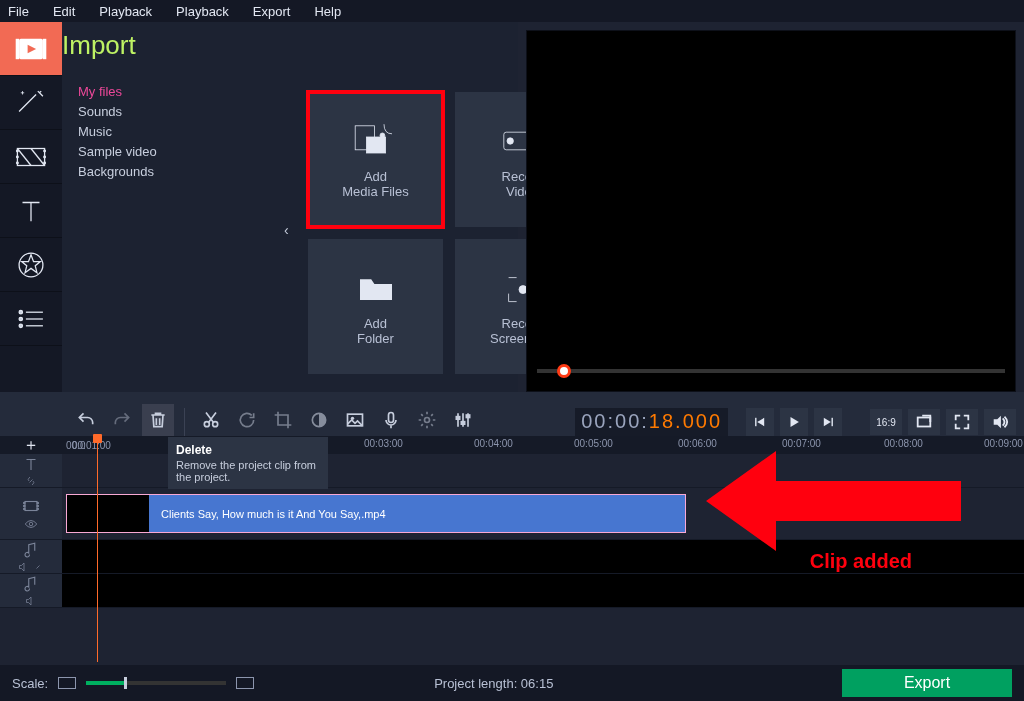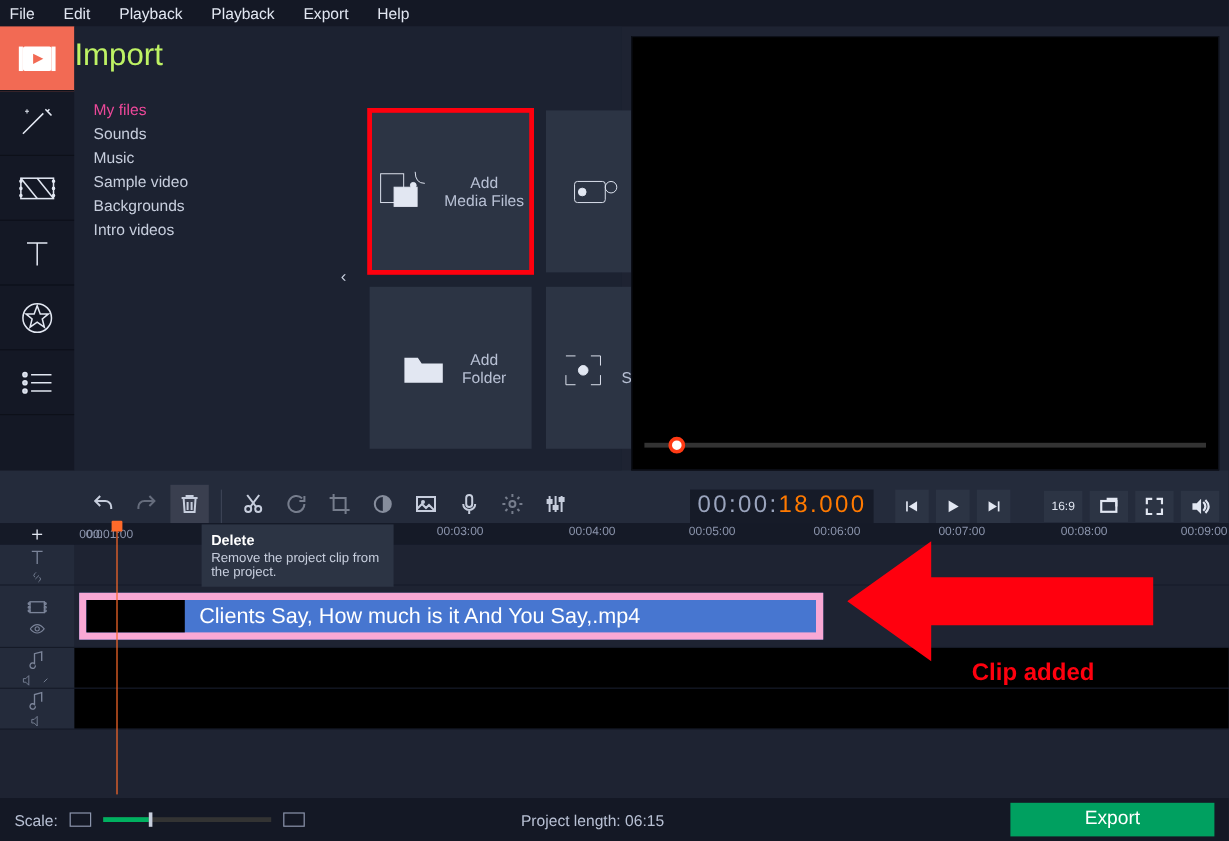--- a/index.html
+++ b/index.html
@@ -18,21 +18,21 @@
   .vtool svg { width: 34px; height: 34px; stroke: #e2e7f2; fill: none; stroke-width: 1.5; }
   .vtool .vbtn.active svg { stroke: #fff; }
 
   
   .import { flex: 0 0 456px; background: #1c2231; display: flex; position: relative; }
   .import .side-list { width: 170px; padding: 12px 0 0 16px; font-size: 13px; line-height: 20px; }
   .import .side-list .item.active { color: #ec4899; }
   .import .collapse { position: absolute; left: 222px; top: 200px; font-size: 14px; color: #c7cedd; }
   .import h1 { position: absolute; top: 8px; left: 0; right: 0; text-align: left; font-size: 26px; font-weight: 300; color: #bef264; }
   .tiles { position: absolute; left: 246px; top: 70px; display: grid; grid-template-columns: 135px 135px; grid-auto-rows: 135px; gap: 12px; }
-  .tile { background: #2c3444; display: flex; align-items: center; justify-content: center; gap: 8px; font-size: 13px; text-align: center; color: #b8c0d4; }
+  .tile { background: #2c3444; display: flex; flex-direction: column; align-items: center; justify-content: center; gap: 8px; font-size: 13px; text-align: center; color: #b8c0d4; }
   .tile.highlight { outline: 4px solid #ff000e; outline-offset: -2px; }
   .tile svg { width: 48px; height: 40px; stroke: #e2e7f2; fill: #e2e7f2; }
 
   
   .preview { flex: 1; background: #000; position: relative; margin: 8px 8px 0 8px; border: 1px solid #0d1019; }
   .preview .scrub { position: absolute; bottom: 18px; left: 10px; right: 10px; height: 4px; background: #333; }
   .preview .scrub .knob { position: absolute; left: 20px; top: -5px; width: 14px; height: 14px; border-radius: 50%; background: #fff; border: 3px solid #ff3a14; }
 
   
   .midbar { height: 44px; background: #242b3b; display: flex; align-items: flex-end; padding: 0 8px; gap: 6px; }
@@ -60,21 +60,21 @@
   .ruler .ticks span { position: absolute; top: 2px; }
 
   .tracks { position: relative; }
   .track { height: 52px; display: flex; border-bottom: 1px solid #151a27; }
   .track.short { height: 34px; }
   .thead { width: 62px; background: #242b3b; display: flex; flex-direction: column; align-items: center; justify-content: center; gap: 2px; }
   .thead svg { width: 18px; height: 18px; stroke: #7b8499; fill: none; stroke-width: 1.5; }
   .tbody { flex: 1; position: relative; background: #1e2332; }
   .track.audio .tbody, .track.music .tbody { background: #000; }
 
-  .clip { position: absolute; top: 6px; bottom: 6px; left: 4px; width: 620px; background: #4776d0; color: #fff; display: flex; align-items: center; font-size: 18px; border: 6px solid #f9a8d4; }
+  .clip { position: absolute; top: 6px; bottom: 6px; left: 4px; width: 620px; background: #4776d0; color: #fff; display: flex; align-items: center; font-size: 11px; border: 1px solid #f9a8d4; }
   .clip .thumb { width: 82px; height: 100%; background: #000; margin-right: 12px; }
 
   .tooltip { position: absolute; left: 168px; top: 1px; width: 160px; background: #2c3444; padding: 6px 8px; font-size: 11px; color: #c7cedd; z-index: 5; }
   .tooltip b { font-size: 12px; color: #fff; display: block; margin-bottom: 2px; font-weight: 600; }
 
   .playhead { position: absolute; left: 97px; top: 0; bottom: 0; width: 1px; background: #ff6a2a; z-index: 4; }
   .playhead::before { content: ""; position: absolute; top: -2px; left: -4px; width: 9px; height: 9px; background: #ff6a2a; border-radius: 1px; }
 
   
   .anno-arrow { position: absolute; right: 58px; top: 446px; z-index: 10; }
@@ -157,21 +157,20 @@
   </div>
 
   <div class="import">
     <h1>Import</h1>
     <div class="side-list" style="margin-top:48px;">
       <div class="item active">My files</div>
       <div class="item">Sounds</div>
       <div class="item">Music</div>
       <div class="item">Sample video</div>
       <div class="item">Backgrounds</div>
-      <div class="item">Intro videos</div>
     </div>
     <div class="collapse">‹</div>
     <div class="tiles">
       <div class="tile highlight">
         <svg viewBox="0 0 60 50">
             <rect x="4" y="6" width="24" height="30" fill="none" stroke="#e2e7f2"></rect>
             <rect x="18" y="20" width="24" height="20" fill="#e2e7f2"></rect>
             <path d="M40 4 q0 12 10 12" fill="none" stroke="#e2e7f2"></path>
             <circle cx="38" cy="18" r="3" fill="#e2e7f2"></circle>
           </svg>

